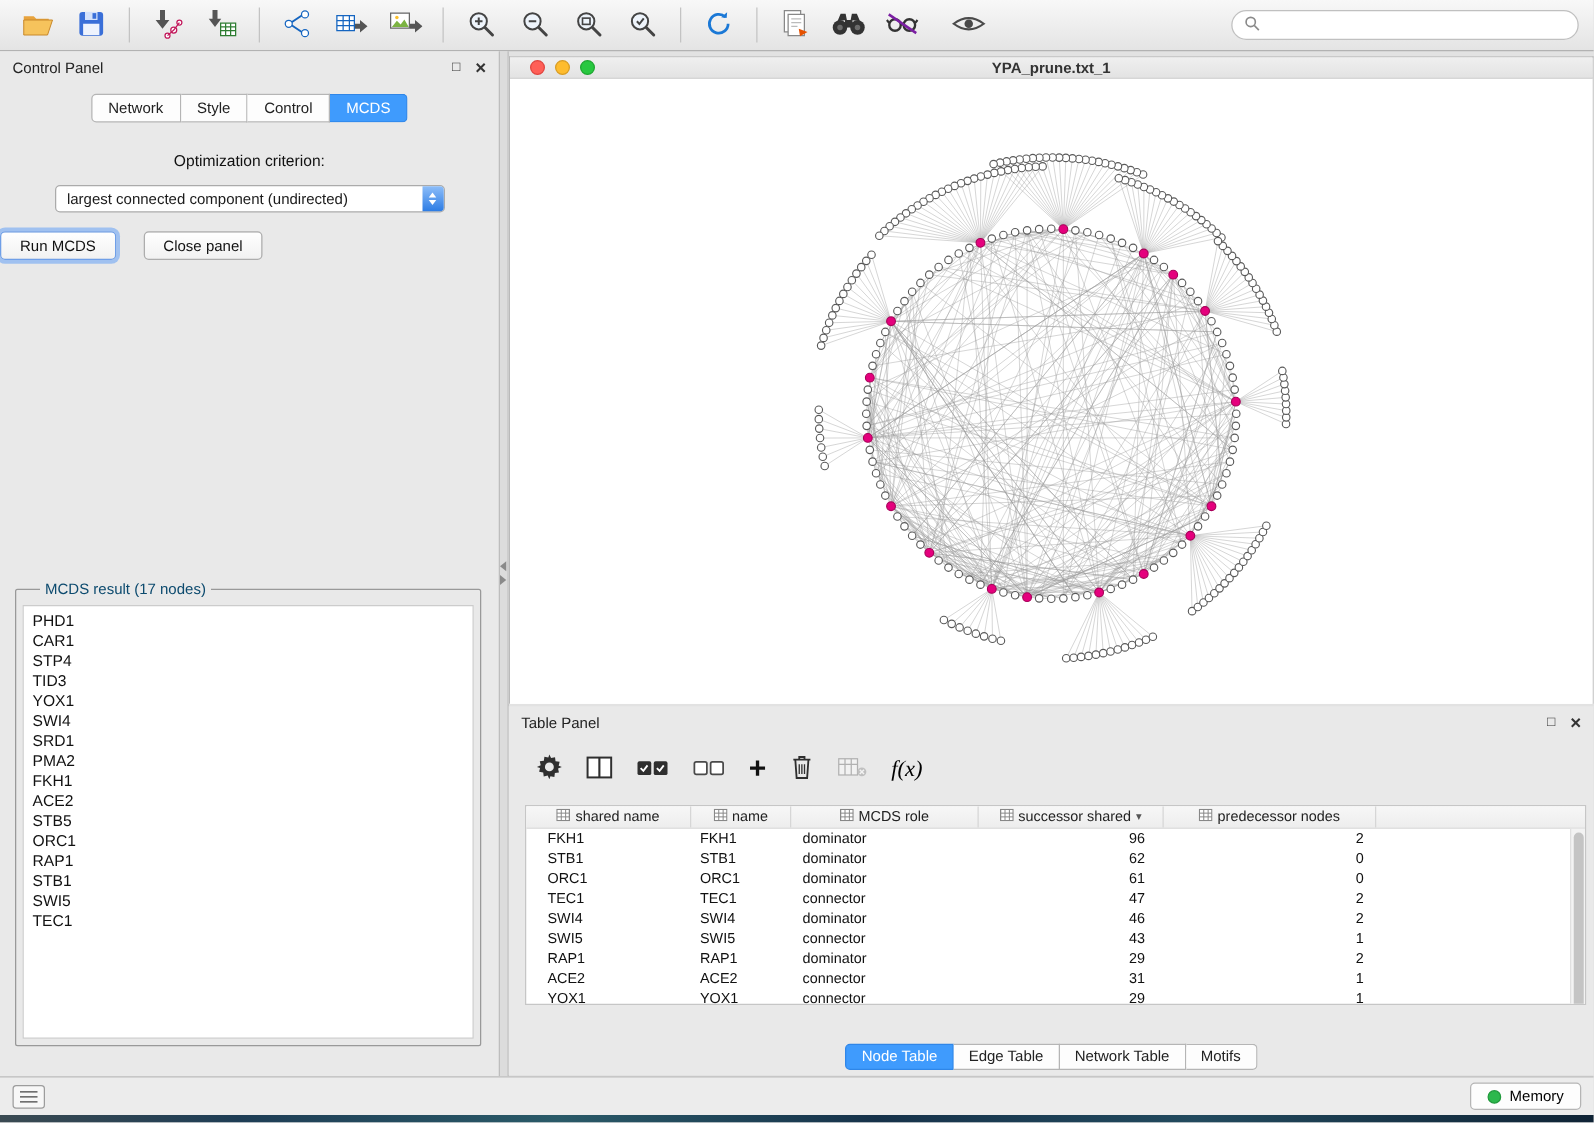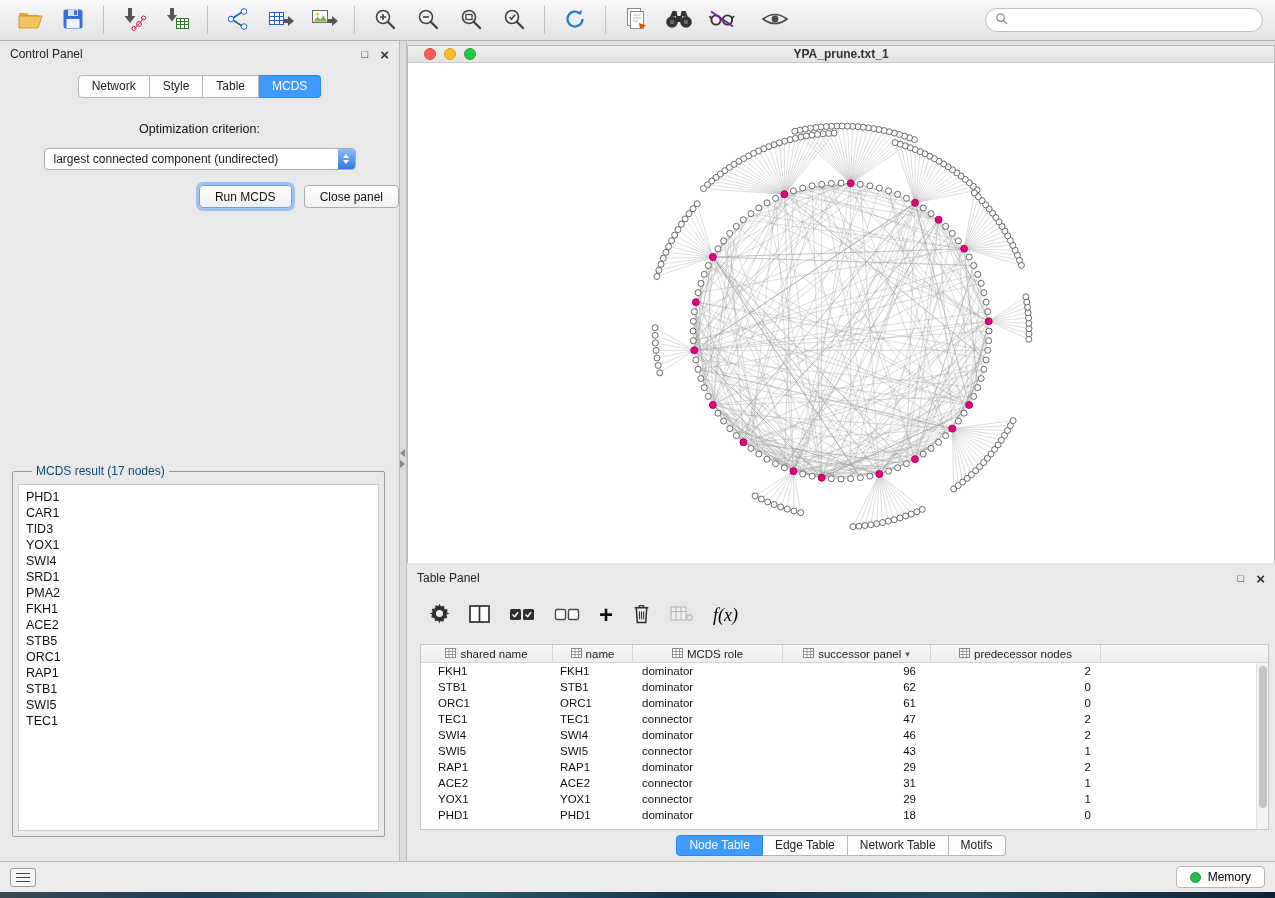--- a/index.html
+++ b/index.html
@@ -33,21 +33,21 @@
   .tab.active { background:#3f9bfd; border-color:#2f86e8; color:#fff; }
   .opt-label { text-align:center; margin-top:24px; font-size:12.5px; color:#111; }
   .combo { position:relative; width:312px; height:22px; margin:12px auto 0; background:#fff;
     border:1px solid #ababab; border-radius:4px; font-size:12px; line-height:20px;
     padding:0 24px 0 9px; cursor:pointer; white-space:nowrap; }
   .stepper { position:absolute; right:0; top:0; width:17px; height:20px;
     background:linear-gradient(#8cbdf9,#2d7ce4); border-radius:0 3px 3px 0;
     display:flex; flex-direction:column; align-items:center; justify-content:center; gap:2px; }
   .tri-up { width:0; height:0; border-left:3.5px solid transparent; border-right:3.5px solid transparent; border-bottom:4px solid #fff; }
   .tri-dn { width:0; height:0; border-left:3.5px solid transparent; border-right:3.5px solid transparent; border-top:4px solid #fff; }
-  .btn-row { display:flex; justify-content:flex-end; gap:12px; margin-top:15px; }
+  .btn-row { display:flex; justify-content:flex-start; gap:22px; margin-top:15px; }
   .btn { height:23px; padding:0 15px; background:linear-gradient(#ffffff,#f1f1f1);
     border:1px solid #adadad; border-radius:4px; font-size:12px; cursor:pointer;
     font-family:"Liberation Sans",sans-serif; color:#111; }
   .btn.focused { border-color:#6f9fe8; box-shadow:0 0 0 3px rgba(100,160,245,.55); }
   #mcds-fieldset { position:absolute; left:12px; top:423px; width:373px; height:373px;
     border:1px solid #999; border-radius:2px; }
   #mcds-fieldset legend { font-size:12px; color:#0c4a6e; padding:0 4px; margin-left:19px; }
   .mcds-list { position:absolute; left:5px; right:5px; top:6px; bottom:5px; background:#fff;
     border:1px solid #ccc; overflow:hidden; padding:4px 0 0 7px; }
   .mcds-item { font-size:12.5px; line-height:16px; color:#111; }
@@ -71,21 +71,21 @@
   .net-title { position:absolute; left:0; right:0; text-align:center; font-size:12px; font-weight:bold; color:#333; pointer-events:none; }
   .net-canvas { width:866px; height:500px; background:#fff; }
 
   
   #table-panel { position:absolute; left:407px; top:565px; width:868px; height:295px; background:#e9e9e9; }
   .tp-toolbar { position:absolute; left:0; top:26px; width:100%; height:48px;
     display:flex; align-items:center; gap:19px; padding-left:22px; }
   .tpi { display:flex; align-items:center; justify-content:center; background:none; border:none; cursor:pointer; }
   .plus-glyph { font-size:24px; font-weight:bold; color:#111; line-height:18px; }
   .fx-glyph { font-family:"Liberation Serif","DejaVu Serif",serif; font-style:italic; font-size:18px; color:#000000; }
-  .table-area { position:absolute; left:13px; top:79px; width:849px; height:186px;
+  .table-area { position:absolute; left:13px; top:79px; width:849px; height:160px;
     background:#fff; border:1px solid #c6c6c6; overflow:hidden; }
   .thead { display:flex; height:18px; background:linear-gradient(#f7f7f7,#ededed); border-bottom:1px solid #d6d6d6; }
   .th { display:flex; align-items:center; justify-content:center; gap:4px; font-size:11.5px;
     color:#222; border-right:1px solid #d6d6d6; cursor:pointer; overflow:hidden; }
   .sort-caret { font-size:9px; color:#555; }
   .trow { display:flex; height:16px; }
   .tc { display:flex; align-items:center; font-size:11.5px; color:#111; overflow:hidden; }
   .c0 { width:132px; padding-left:17px; }
   .c1 { width:80px; padding-left:7px; }
   .c2 { width:150px; padding-left:9px; }
@@ -255,41 +255,42 @@
 <div id="control-panel">
   <div class="panel-header">
     <span>Control Panel</span>
     <span class="sp"></span>
     <span class="ph-ic">□</span>
     <span class="ph-ic ph-close">×</span>
   </div>
   <div class="tabs">
     <div class="tab">Network</div>
     <div class="tab">Style</div>
-    <div class="tab">Table</div>
+    <div class="tab">Control</div>
     <div class="tab active">MCDS</div>
   </div>
   <div class="opt-label">Optimization criterion:</div>
   <div class="combo">
     <span>largest connected component (undirected)</span>
     <span class="stepper">
         <span class="tri-up"></span>
         <span class="tri-dn"></span>
       </span>
   </div>
   <div class="btn-row">
     <button class="btn focused">Run MCDS</button>
     <button class="btn">Close panel</button>
   </div>
   <fieldset id="mcds-fieldset">
     <legend>MCDS result (17 nodes)</legend>
     <div class="mcds-list">
 
     <div class="mcds-item">PHD1</div>
         <div class="mcds-item">CAR1</div>
+        <div class="mcds-item">STP4</div>
         <div class="mcds-item">TID3</div>
         <div class="mcds-item">YOX1</div>
         <div class="mcds-item">SWI4</div>
         <div class="mcds-item">SRD1</div>
         <div class="mcds-item">PMA2</div>
         <div class="mcds-item">FKH1</div>
         <div class="mcds-item">ACE2</div>
         <div class="mcds-item">STB5</div>
         <div class="mcds-item">ORC1</div>
         <div class="mcds-item">RAP1</div>
@@ -1147,21 +1148,21 @@
               <rect x="0.5" y="0.5" width="10" height="9" fill="#fff" stroke="#888"></rect>
               <path d="M0.5 3.5h10M0.5 6.5h10M4 0.5v9M7.5 0.5v9" stroke="#888" stroke-width="0.8"></path>
             </svg></span>
         <span>MCDS role</span>
       </div>
       <div class="th" style="width:148px">
         <span><svg width="11" height="10" viewBox="0 0 11 10">
               <rect x="0.5" y="0.5" width="10" height="9" fill="#fff" stroke="#888"></rect>
               <path d="M0.5 3.5h10M0.5 6.5h10M4 0.5v9M7.5 0.5v9" stroke="#888" stroke-width="0.8"></path>
             </svg></span>
-        <span>successor panel</span>
+        <span>successor shared</span>
         <span class="sort-caret">▾</span>
       </div>
       <div class="th" style="width:170px">
         <span><svg width="11" height="10" viewBox="0 0 11 10">
               <rect x="0.5" y="0.5" width="10" height="9" fill="#fff" stroke="#888"></rect>
               <path d="M0.5 3.5h10M0.5 6.5h10M4 0.5v9M7.5 0.5v9" stroke="#888" stroke-width="0.8"></path>
             </svg></span>
         <span>predecessor nodes</span>
       </div>
       <div class="th cfill" style="border-right:none"></div>

